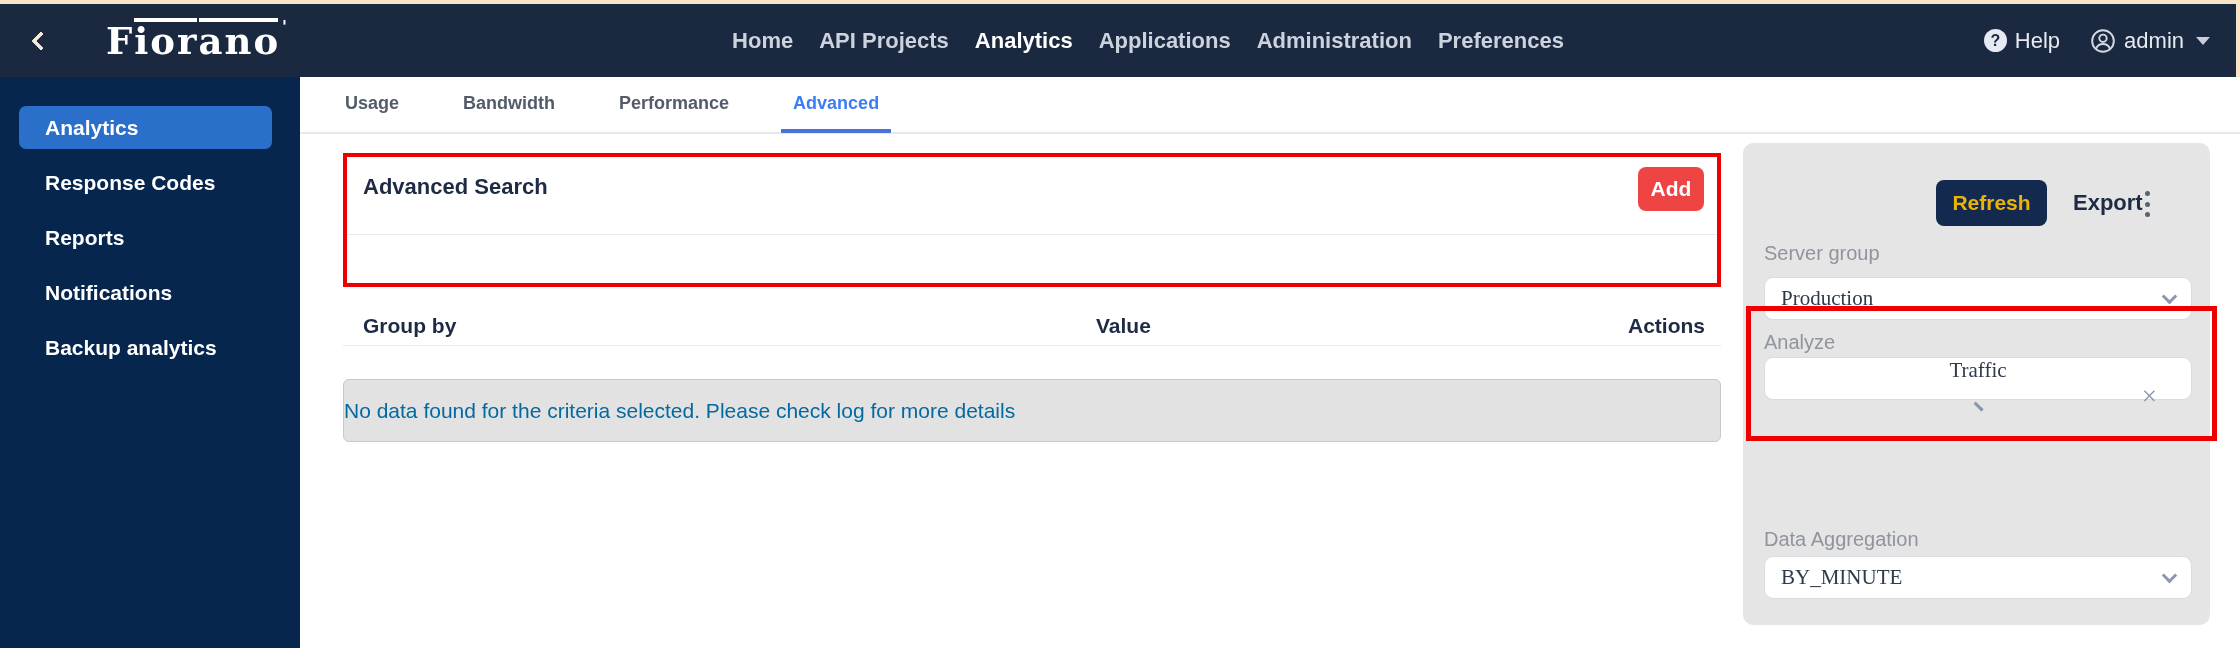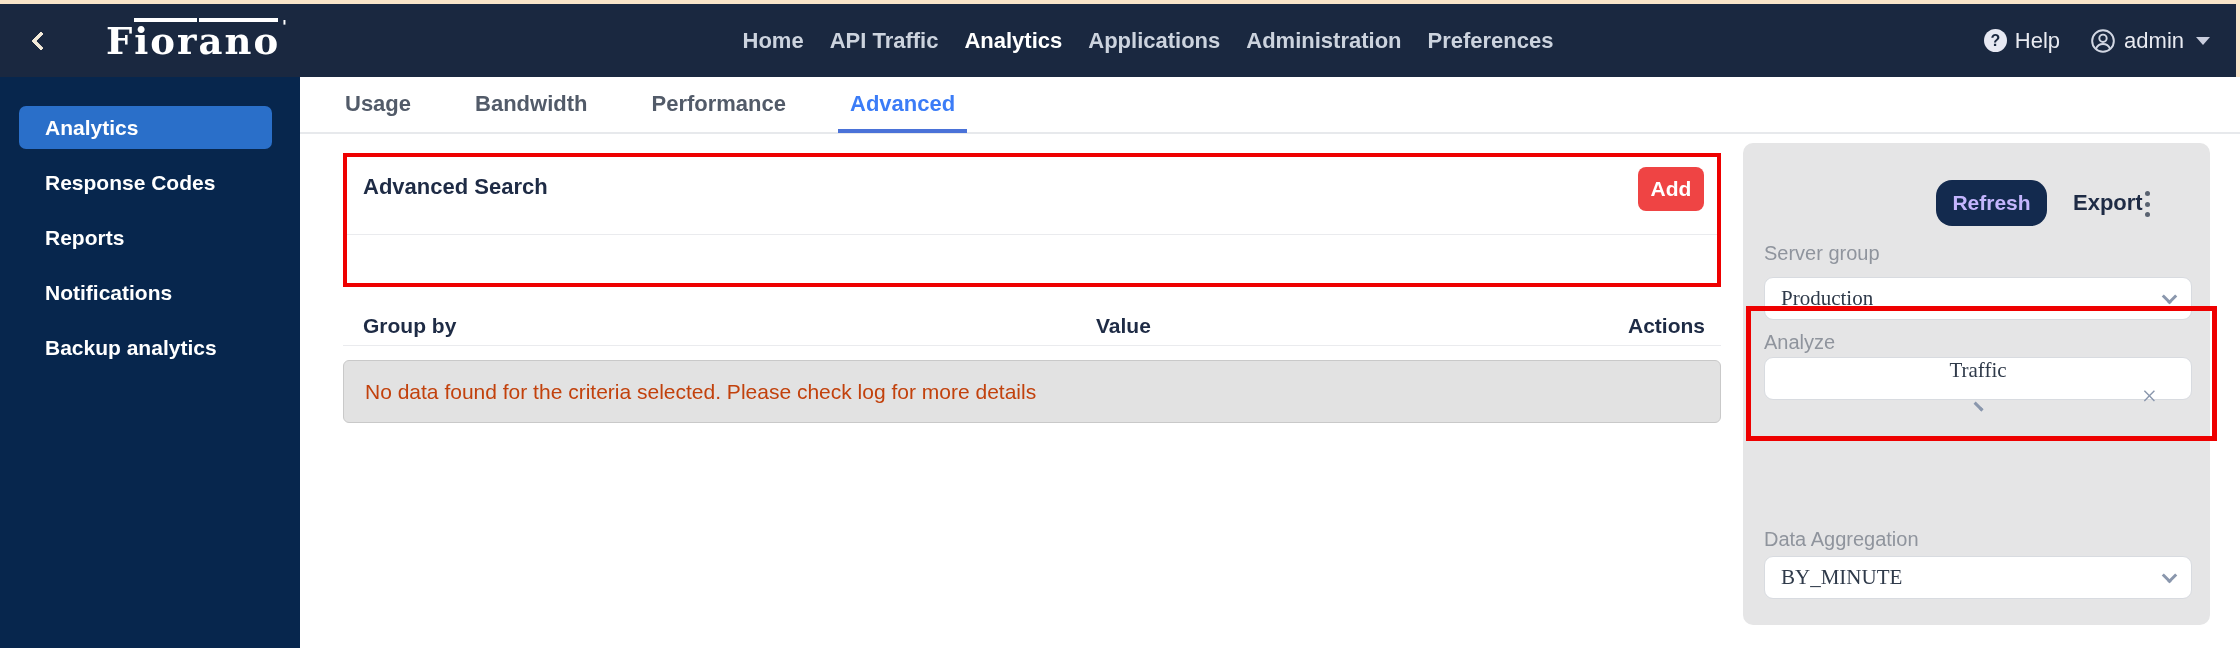--- a/index.html
+++ b/index.html
@@ -33,47 +33,47 @@
   
   .sidebar{position:absolute;left:0;top:77px;width:300px;height:571px;background:#07264d;padding-top:29px;}
   .side-item{height:43px;line-height:43px;margin:0 28px 12px 19px;color:#ffffff;
     font-size:21px;font-weight:600;padding-left:26px;border-radius:7px;cursor:pointer;white-space:nowrap;}
   .side-item.active{background:#2a6fc9;}
 
   
   .main{position:absolute;left:300px;top:77px;width:1940px;height:571px;background:#ffffff;}
   .tabsrow{position:absolute;left:0;top:0;width:1940px;height:57px;border-bottom:2px solid #e7e9ec;
     display:flex;align-items:center;gap:40px;padding-left:33px;}
-  .tab{font-size:22px;font-weight:600;color:#525b69;height:100%;display:flex;align-items:center;
+  .tab{font-size:18px;font-weight:600;color:#525b69;height:100%;display:flex;align-items:center;
     padding:0 12px;cursor:pointer;border-bottom:4px solid transparent;margin-bottom:-2px;}
   .tab.active{color:#3b7cf7;border-bottom-color:#4a72d8;}
 
   
   .annotation{position:absolute;border:4px solid #ee0000;pointer-events:none;z-index:30;}
 
   
   .adv-title{position:absolute;left:63px;top:97px;font-size:22px;font-weight:700;color:#1e2b45;}
   .add-btn{position:absolute;left:1338px;top:90px;width:66px;height:44px;background:#ef4444;color:#ffffff;
     border:none;border-radius:8px;font-size:21px;font-weight:700;cursor:pointer;font-family:inherit;}
   .divider1{position:absolute;left:45px;top:157px;width:1376px;height:1px;background:#eaebee;}
   .colhead{position:absolute;top:237px;font-size:21px;font-weight:700;color:#1e2b45;}
   .col-groupby{left:63px;}
   .col-value{left:796px;}
   .col-actions{left:1290px;width:115px;text-align:right;}
   .hint{position:absolute;left:63px;top:228px;font-size:21px;color:#3f4a5a;}
   .hint-pos{top:306px;}
   .divider2{position:absolute;left:43px;top:268px;width:1378px;height:1px;background:#eaebee;}
-  .nodata{position:absolute;left:43px;top:283px;width:1378px;height:63px;background:#e2e2e2;
-    border:1px solid #c9c9c9;border-radius:6px;display:flex;align-items:center;padding-left:21px;
-    font-size:21px;color:#c2410c;}
+  .nodata{position:absolute;left:43px;top:302px;width:1378px;height:63px;background:#e2e2e2;
+    border:1px solid #c9c9c9;border-radius:6px;display:flex;align-items:center;
+    font-size:21px;color:#0369a1;}
 
   
   .panel{position:absolute;left:1443px;top:66px;width:467px;height:482px;background:#e5e5e6;border-radius:10px;}
-  .refresh-btn{position:absolute;left:193px;top:37px;width:111px;height:46px;background:#132a4e;color:#c4b5fd;
-    border:none;border-radius:16px;font-size:21px;font-weight:700;cursor:pointer;font-family:inherit;}
+  .refresh-btn{position:absolute;left:193px;top:37px;width:111px;height:46px;background:#132a4e;color:#eab308;
+    border:none;border-radius:8px;font-size:21px;font-weight:700;cursor:pointer;font-family:inherit;}
   .export-btn{position:absolute;left:324px;top:46px;font-size:22px;font-weight:700;color:#1e2b45;
     background:none;border:none;cursor:pointer;font-family:inherit;}
   .kebab{position:absolute;left:394px;top:44px;width:20px;height:34px;display:flex;flex-direction:column;
     align-items:center;justify-content:space-between;padding:4px 0;cursor:pointer;}
   .kebab i{width:5px;height:5px;border-radius:50%;background:#596270;}
   .field-label{position:absolute;left:21px;font-size:20px;color:#8f949d;}
   .select{position:absolute;left:21px;width:428px;height:43px;background:#ffffff;border:1px solid #d8dbe0;
     border-radius:9px;display:flex;align-items:center;padding:0 16px;cursor:pointer;font-family:Liberation Serif, serif;}
   .select .val{font-size:21px;color:#2f3a4a;}
   .chev{width:11px;height:11px;border-right:3px solid #8a97ad;border-bottom:3px solid #8a97ad;
@@ -100,21 +100,21 @@
     <span class="back-chev"></span>
   </div>
   <div class="logo">
     <span>F</span>
       <span class="bar">ior</span>
       <span class="bar">ano</span>
       <span class="tick">'</span>
   </div>
   <nav class="topnav">
     <a>Home</a>
-    <a>API Traffic</a>
+    <a>API Projects</a>
     <a class="active">Analytics</a>
     <a>Applications</a>
     <a>Administration</a>
     <a>Preferences</a>
   </nav>
   <div class="topbar-right">
     <div class="help-wrap">
       <span class="help-circle">?</span>
       <span class="help-label">Help</span>
     </div>

